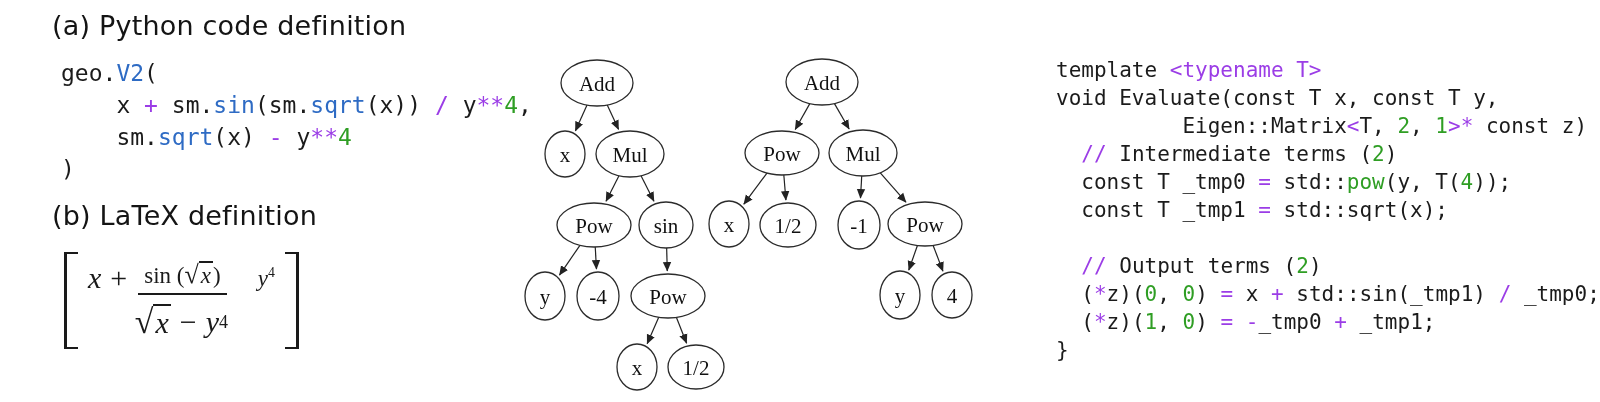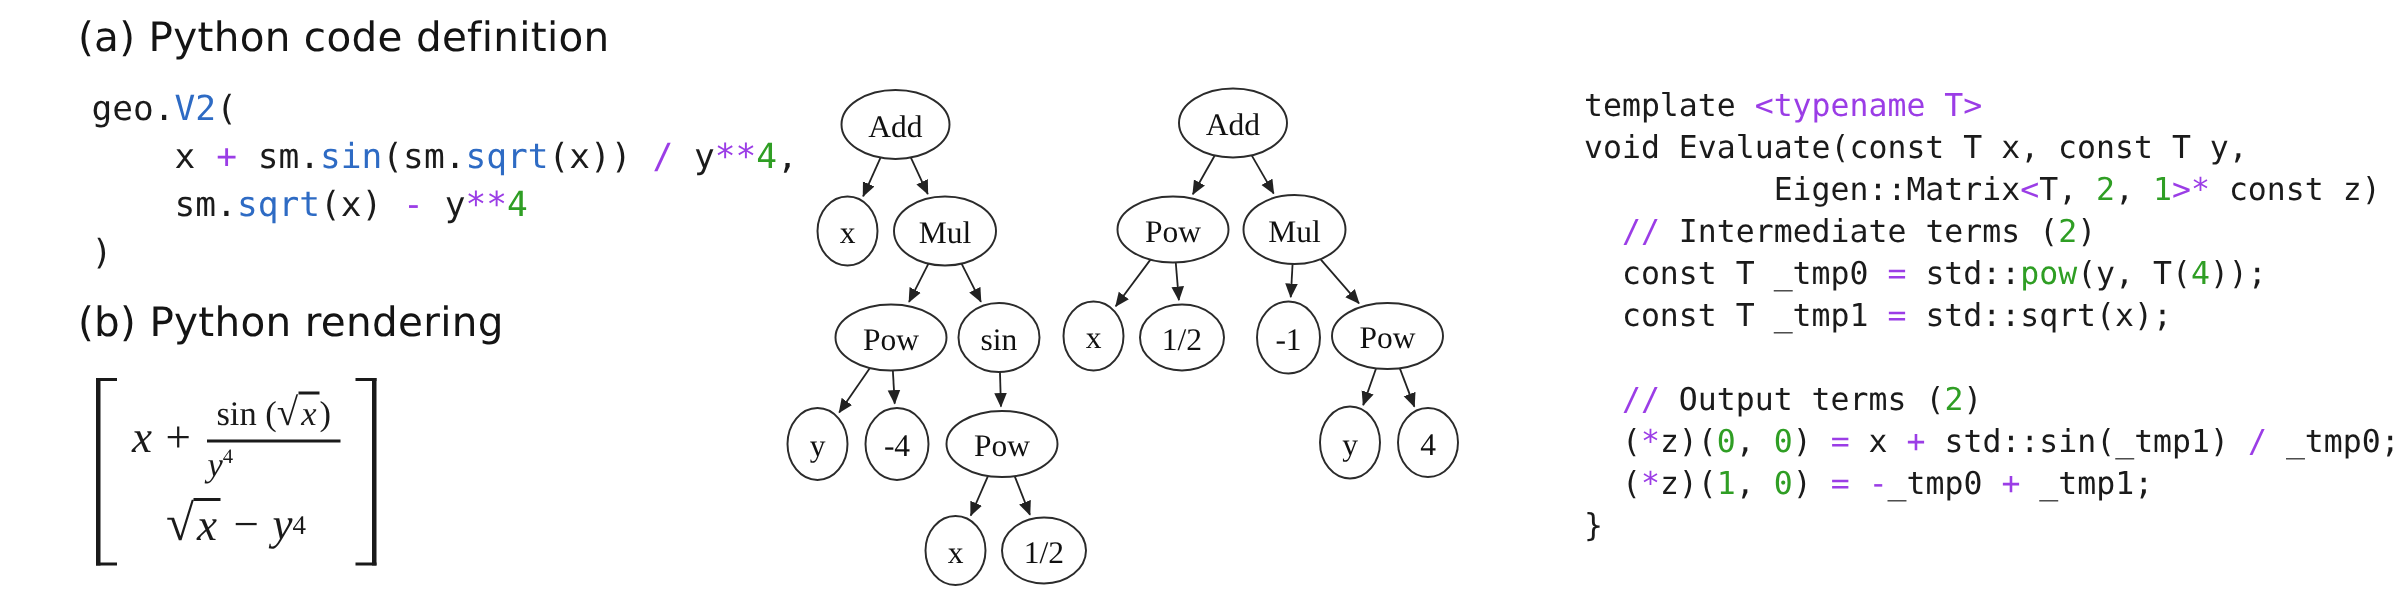--- a/index.html
+++ b/index.html
@@ -20,41 +20,41 @@
   .brk{width:11px;}
   .brk-l{border-left:3px solid #1a1a1a;border-top:2.5px solid #1a1a1a;border-bottom:2.5px solid #1a1a1a;}
   .brk-r{border-right:3px solid #1a1a1a;border-top:2.5px solid #1a1a1a;border-bottom:2.5px solid #1a1a1a;}
   .rows{display:flex;flex-direction:column;align-items:center;justify-content:center;
         gap:8px;padding:8px 10px;}
   .mrow{display:flex;align-items:center;}
   .it{font-style:italic;}
   .op{font-style:normal;margin:0 9px;}
   .row1{font-size:30px;}
   .row2{font-size:30px;}
-  .frac{display:inline-flex;flex-direction:column;align-items:flex-start;margin-left:2px;}
+  .frac{display:inline-flex;flex-direction:row;align-items:center;margin-left:2px;gap:31px;}
   .num{font-size:23px;border-bottom:2px solid #1a1a1a;padding:0 6px 3px 6px;white-space:nowrap;}
   .den{font-size:23px;padding-top:2px;}
   .sqrt{font-style:normal;}
   .num .sqrt{font-size:26px;}
   .row2 .sqrt{font-size:34px;}
   .rad{border-top:2px solid #1a1a1a;padding:0 2px;}
   sup{font-size:0.6em;vertical-align:super;line-height:0;}
   
   #trees{position:absolute;left:440px;top:48px;}
   #trees text{font-family:"Liberation Serif","DejaVu Serif",serif;font-size:21px;fill:#111111;}
 </style>
 </head>
 <body>
 
 <div id="figure">
 
   <div class="panel-title" id="title-a">(a) Python code definition</div>
   <div class="code" id="code-a"><div><span style="color: rgb(27, 27, 27);">geo.</span><span style="color: rgb(46, 107, 196);">V2</span><span style="color: rgb(27, 27, 27);">(</span></div><div><span style="color: rgb(27, 27, 27);">    x </span><span style="color: rgb(155, 61, 230);">+</span><span style="color: rgb(27, 27, 27);"> sm.</span><span style="color: rgb(46, 107, 196);">sin</span><span style="color: rgb(27, 27, 27);">(sm.</span><span style="color: rgb(46, 107, 196);">sqrt</span><span style="color: rgb(27, 27, 27);">(x)) </span><span style="color: rgb(155, 61, 230);">/</span><span style="color: rgb(27, 27, 27);"> y</span><span style="color: rgb(155, 61, 230);">**</span><span style="color: rgb(47, 158, 36);">4</span><span style="color: rgb(27, 27, 27);">,</span></div><div><span style="color: rgb(27, 27, 27);">    sm.</span><span style="color: rgb(46, 107, 196);">sqrt</span><span style="color: rgb(27, 27, 27);">(x) </span><span style="color: rgb(155, 61, 230);">-</span><span style="color: rgb(27, 27, 27);"> y</span><span style="color: rgb(155, 61, 230);">**</span><span style="color: rgb(47, 158, 36);">4</span></div><div><span style="color: rgb(27, 27, 27);">)</span></div></div>
 
-  <div class="panel-title" id="title-b">(b) Python rendering</div>
+  <div class="panel-title" id="title-b">(b) LaTeX definition</div>
   <div class="math">
     <span class="brk brk-l"></span>
     <div class="rows">
       <div class="mrow row1">
         <span class="it">x</span>
         <span class="op">+</span>
         <span class="frac">
           <span class="num"><span class="fn">sin</span>&nbsp;<span>(</span><span class="sqrt">√</span><span class="rad it">x</span><span>)</span></span>
           <span class="den"><span class="it">y</span><sup>4</sup></span>
         </span>

